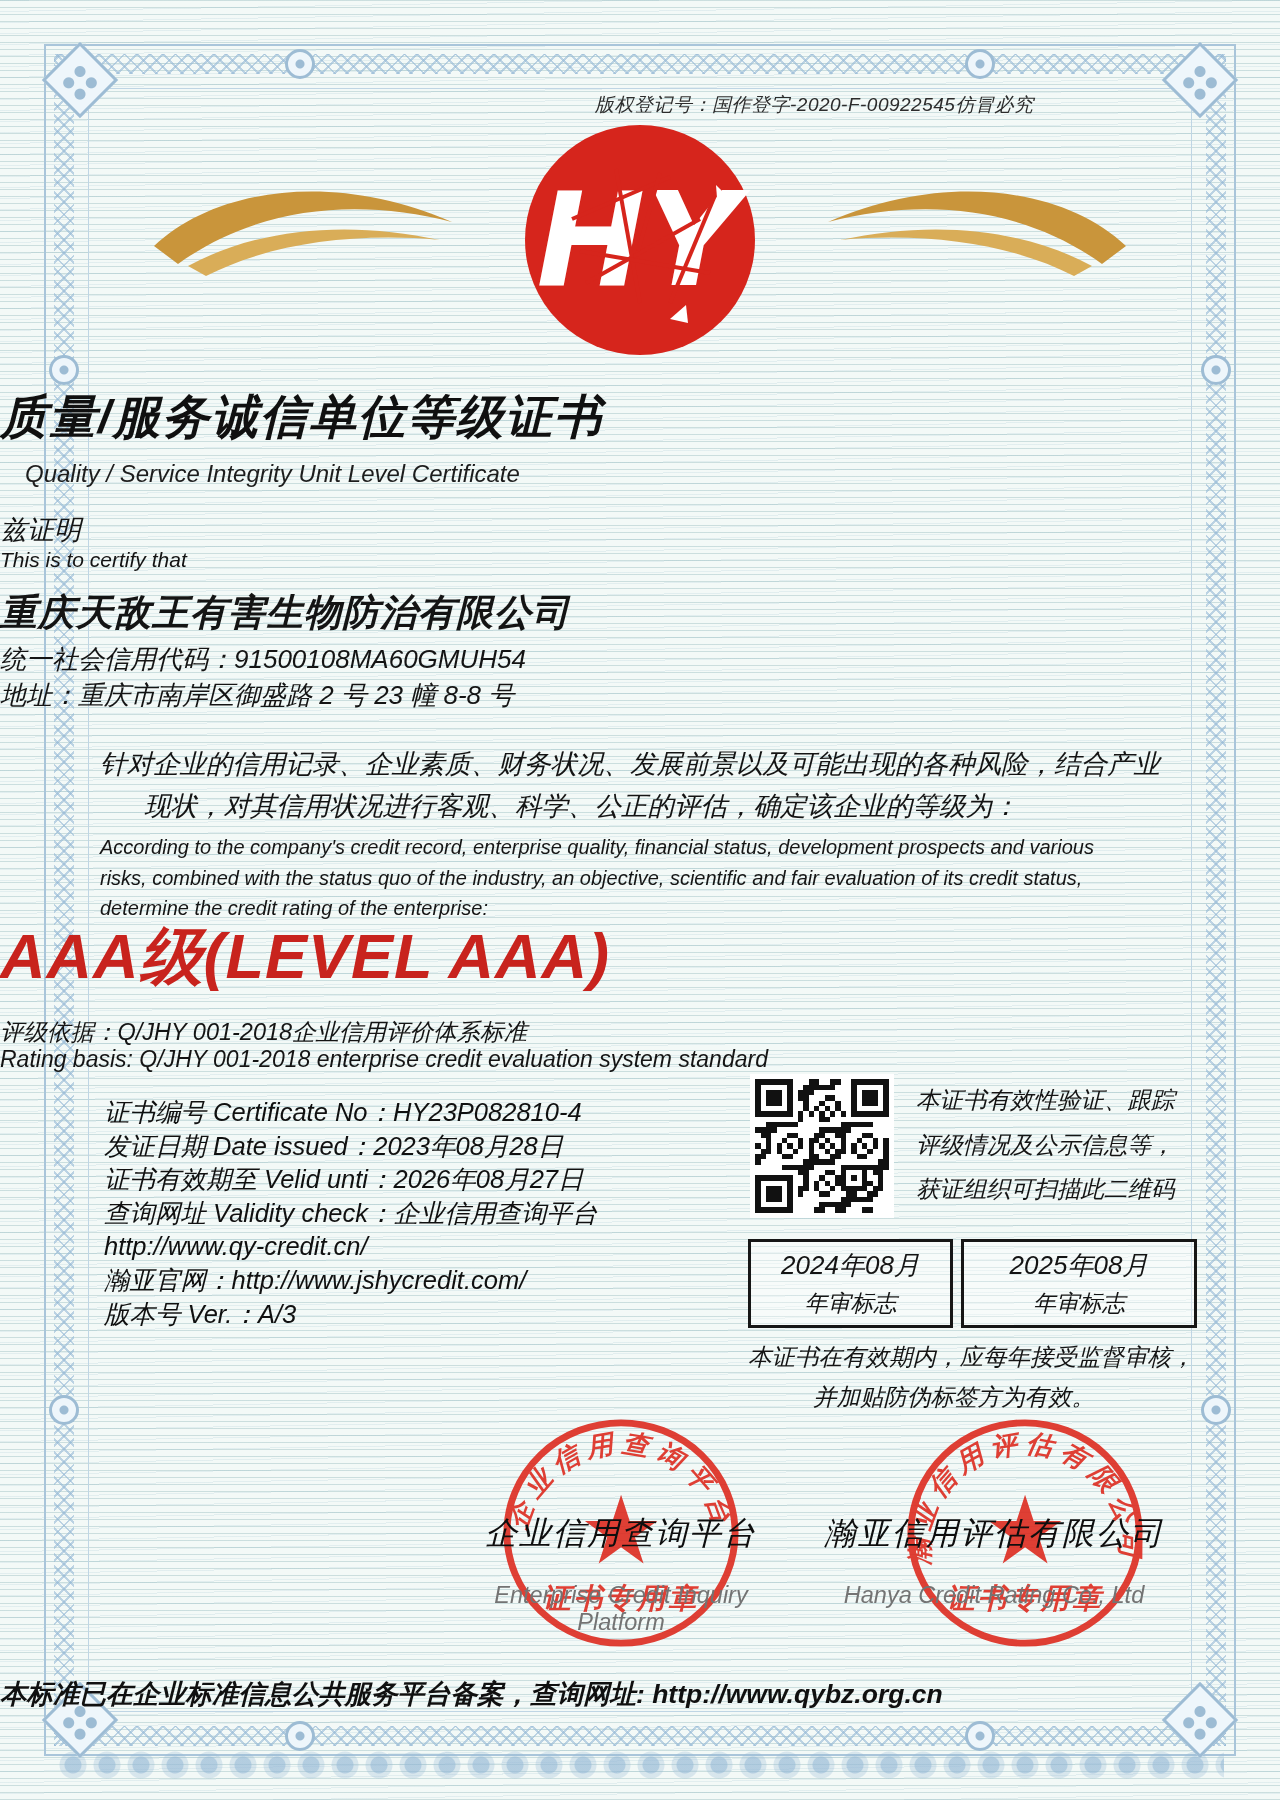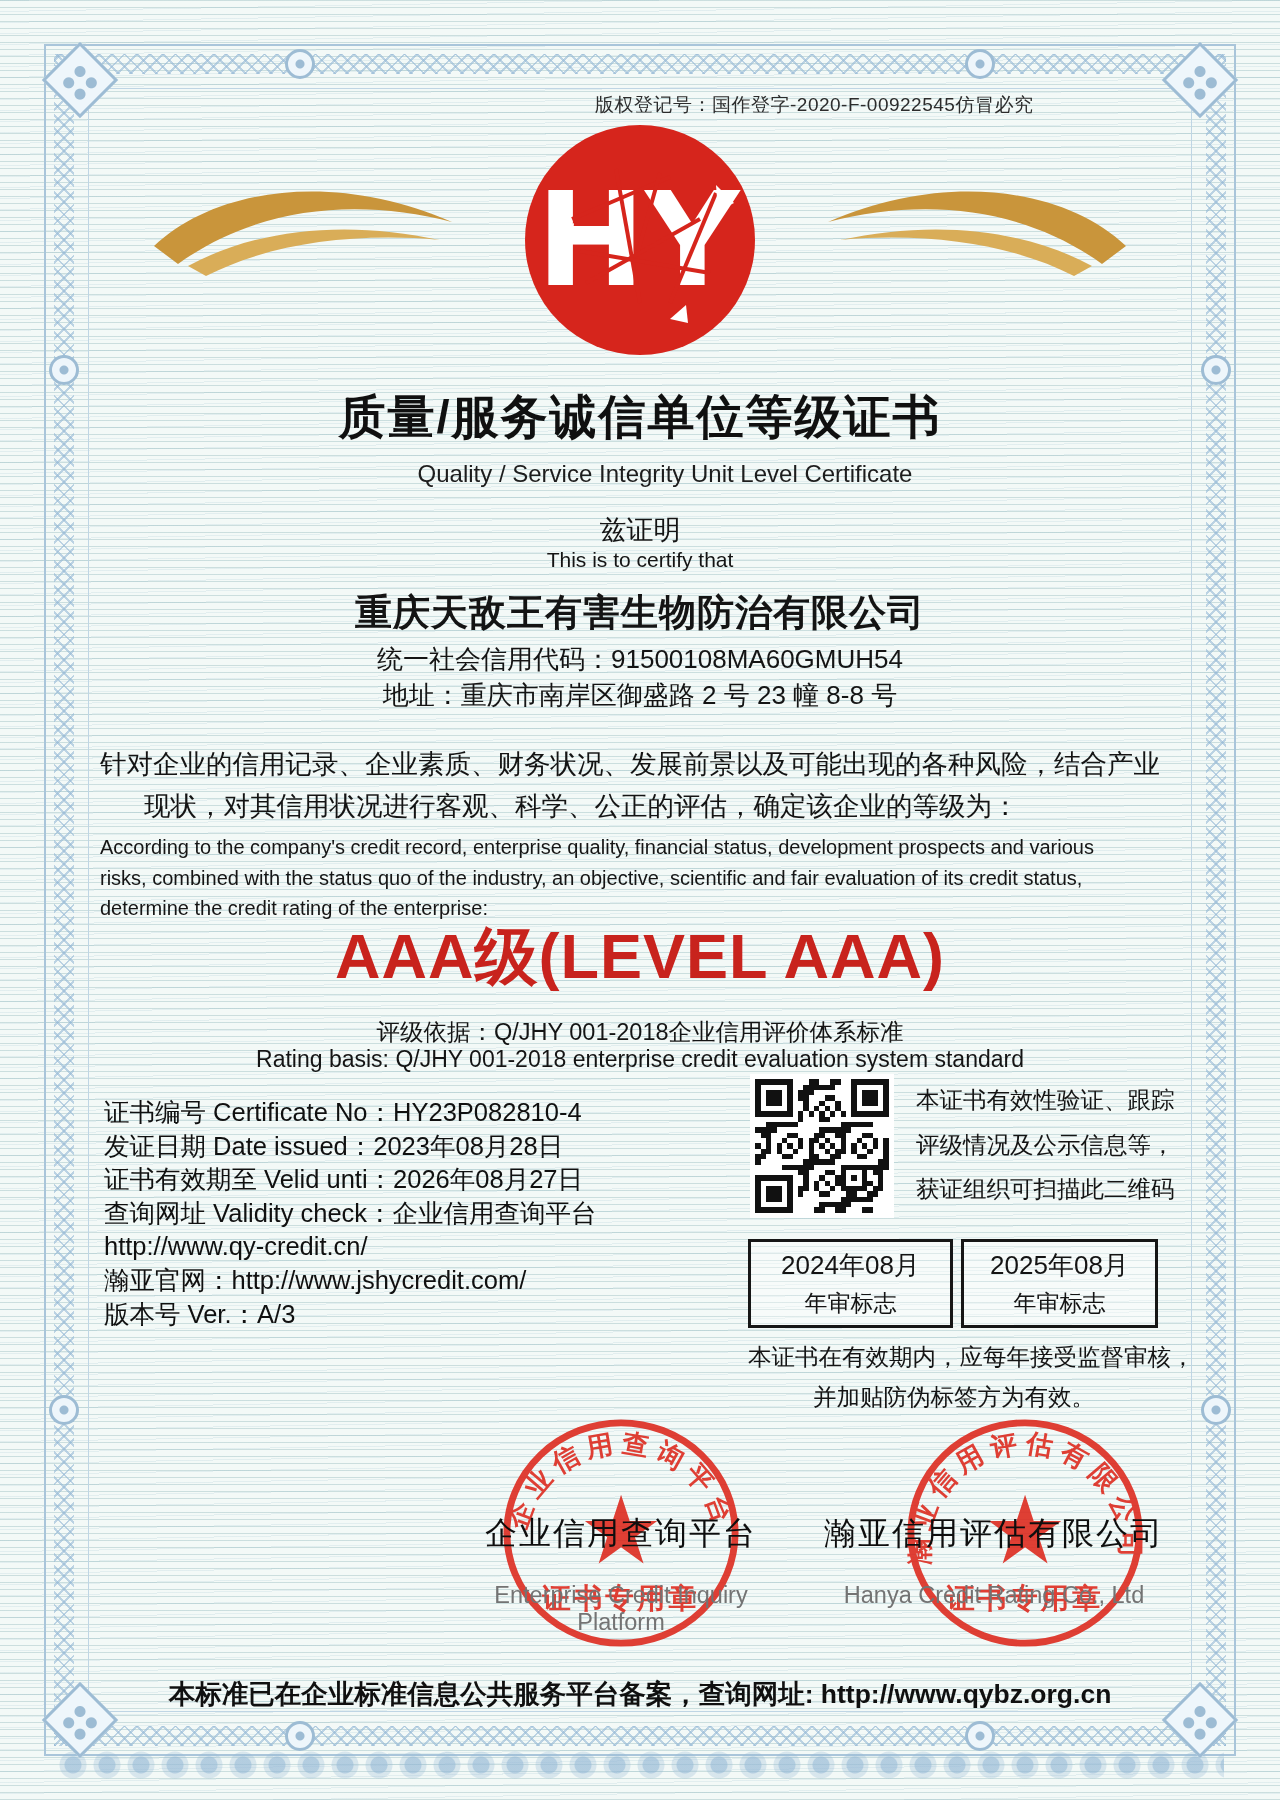--- a/index.html
+++ b/index.html
@@ -1,19 +1,19 @@
 <!DOCTYPE html>
 <html><head>
 <meta charset="utf-8">
 <style>
   html,body{margin:0;padding:0;background:#777;}
   .page{
     position:relative;width:1280px;height:1800px;margin:0 auto;
     background:#f3f9f7;overflow:hidden;
-    font-family:"Liberation Sans","DejaVu Sans",sans-serif;color:#141414;
+    font-family:"Liberation Sans","DejaVu Sans",sans-serif;color:#141414;font-style:italic;
   }
   
   .bg-lines{
     position:absolute;inset:0;z-index:0;
     background-image:
       repeating-linear-gradient(180deg, rgba(110,160,165,.30) 0 1px, transparent 1px 7px),
       repeating-linear-gradient(179deg, rgba(120,170,190,.14) 0 1px, transparent 1px 11px);
   }
   
   .frame-outer{position:absolute;inset:44px;border:2px solid #a9c5da;z-index:1;}
@@ -35,21 +35,21 @@
       radial-gradient(circle 5px at 34px 34px, #9dbcd4 0 5px, transparent 6px);}
   .medal{position:absolute;width:30px;height:30px;border-radius:50%;z-index:2;
     border:3px solid #9dbcd4;background:#eef6fb;box-sizing:border-box;
     background-image:radial-gradient(circle 4px at 12px 12px, #9dbcd4 0 4px, transparent 5px);}
   .scallops{position:absolute;left:56px;right:56px;bottom:14px;height:42px;z-index:1;
     background-image:radial-gradient(circle at 17px 21px, rgba(150,185,214,.55) 0 8px, transparent 9px),
       radial-gradient(circle at 17px 21px, rgba(150,185,214,.30) 10px 13px, transparent 14px);
     background-size:34px 42px;}
   
   .abs{position:absolute;z-index:3;}
-  .centered{left:0;width:100%;text-align:center;}
+  .centered{left:0;width:100%;}
   .copyright{left:595px;top:92px;font-size:19px;color:#2c2c2c;letter-spacing:.5px;white-space:nowrap;}
   .logo{left:520px;top:123px;}
   .flourish{top:168px;}
   .flourish.l{left:148px;}
   .flourish.r{left:822px;transform:scaleX(-1);}
   .title-cn{top:386px;font-size:47px;font-weight:700;letter-spacing:2px;color:#101010;}
   .title-en{top:460px;font-size:24px;color:#1d1d1d;margin-left:25px;}
   .certify-cn{top:512px;font-size:27px;}
   .certify-en{top:548px;font-size:21px;}
   .company{top:588px;font-size:37px;font-weight:700;letter-spacing:1px;}
@@ -64,21 +64,21 @@
   .basis-en{top:1046px;font-size:23px;}
   .details{left:104px;top:1096px;font-size:25.5px;line-height:33.6px;color:#101010;}
   .qr{left:750px;top:1074px;}
   .qr-note{left:910px;top:1078px;width:280px;font-size:23.5px;line-height:44.5px;margin-left:6px;}
   .abox{border:3px solid #161616;box-sizing:border-box;height:89px;top:1239px;
     display:flex;flex-direction:column;align-items:center;justify-content:center;gap:5px;
     background:rgba(255,255,255,.35);}
   .abox .p{font-size:26px;}
   .abox .l{font-size:23px;}
   .abox1{left:748px;width:205px;}
-  .abox2{left:961px;width:197px;}
+  .abox2{left:961px;width:236px;}
   .note1{left:748px;top:1341px;width:412px;text-align:center;font-size:23.5px;white-space:nowrap;}
   .note2{left:748px;top:1381px;width:412px;text-align:center;font-size:23.5px;}
   .seal{position:absolute;z-index:4;opacity:.9;}
   .seal.s1{left:498px;top:1413px;}
   .seal.s2{left:902px;top:1413px;}
   .org{position:absolute;z-index:5;text-align:center;}
   .org .cn{font-size:32px;color:#0e0e0e;letter-spacing:2px;}
   .org .en{font-size:23.5px;color:#737373;margin-top:26px;}
   .org1{left:448px;top:1512px;width:346px;}
   .org2{left:818px;top:1512px;width:352px;}

